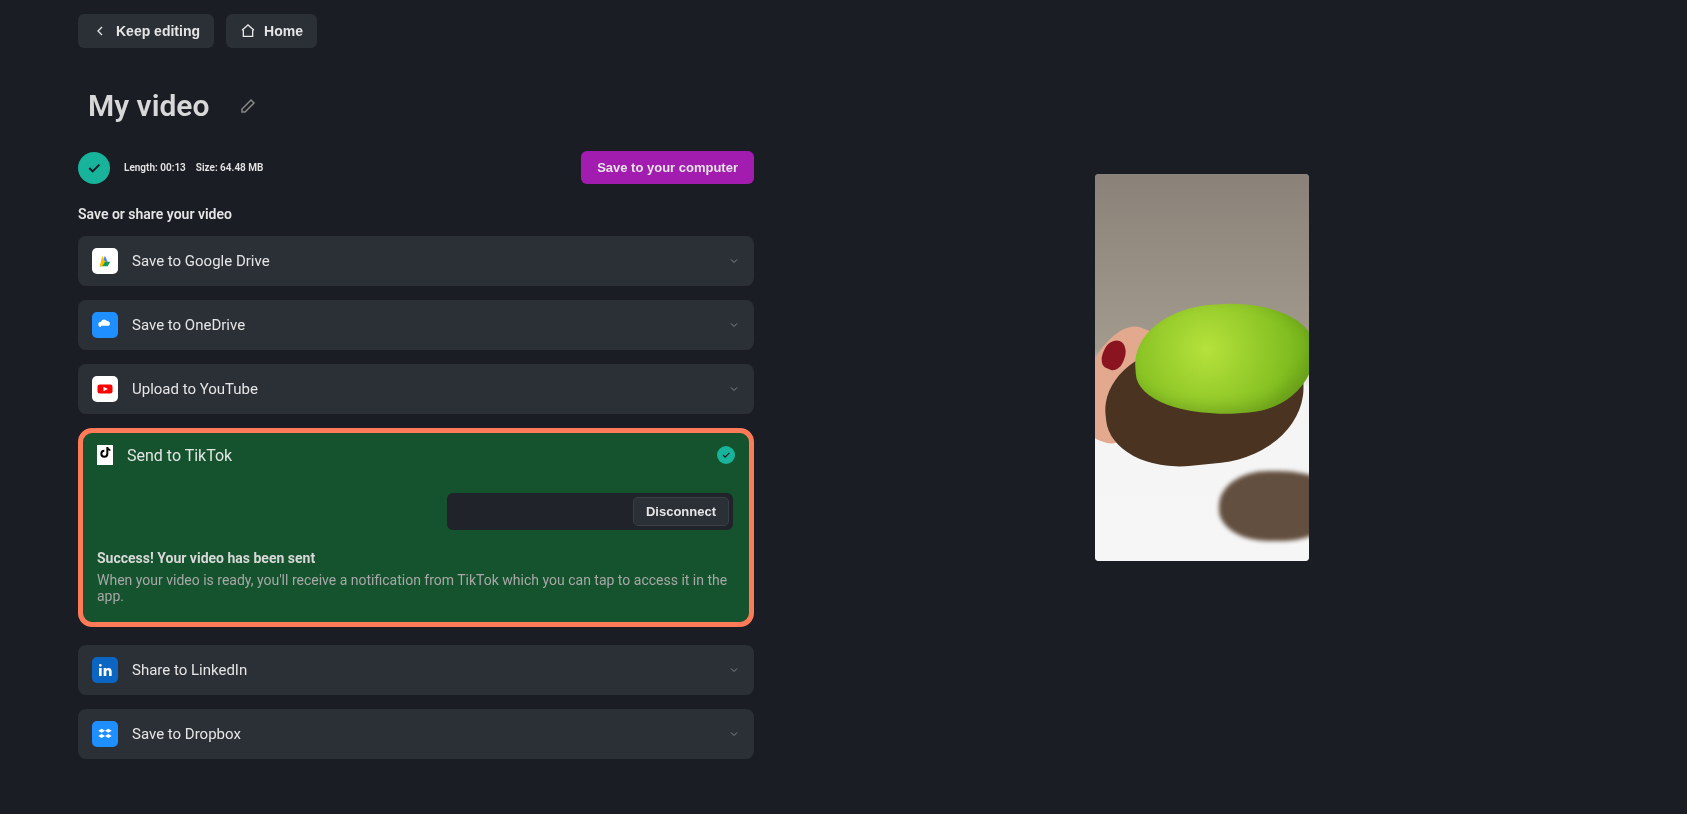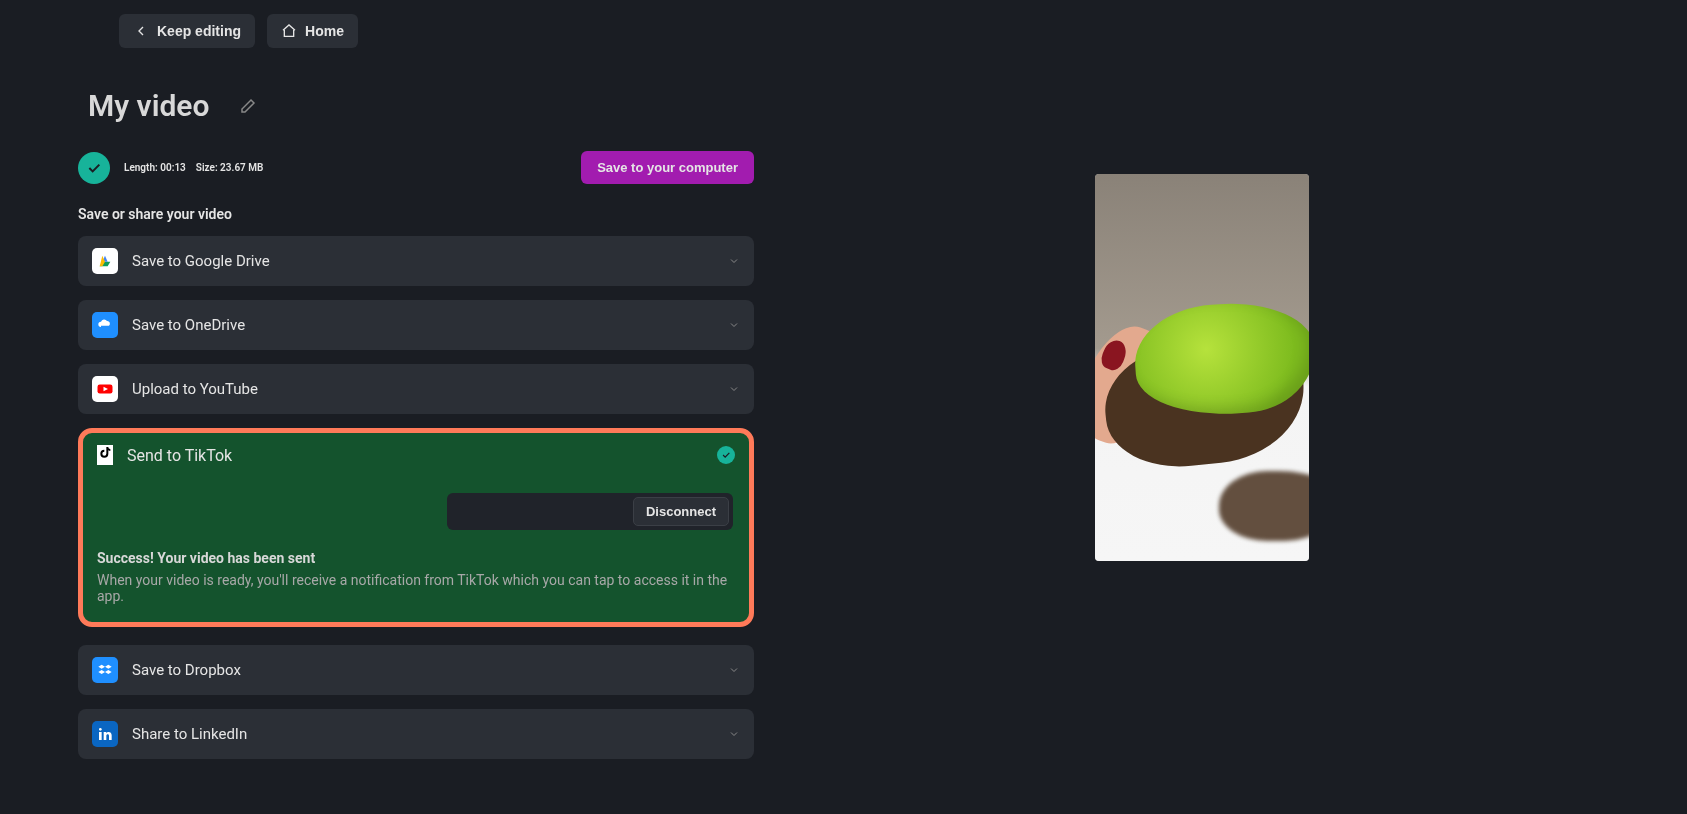--- a/index.html
+++ b/index.html
@@ -10,21 +10,21 @@
     width: 1687px;
     height: 814px;
     overflow: hidden;
   }
   .container {
     padding: 14px 78px;
     display: flex;
     gap: 40px;
   }
   .left { width: 676px; }
-  .topbar { display: flex; gap: 12px; margin-bottom: 40px; margin-left: 41px; }
+  .topbar { display: flex; gap: 12px; margin-bottom: 40px; }
   .tbtn {
     background: #2b2f36;
     border: none;
     border-radius: 6px;
     color: #e5e5e5;
     font-size: 14px;
     font-weight: 600;
     padding: 9px 14px;
     display: flex;
     align-items: center;
@@ -158,21 +158,21 @@
     </div>
 
     <div class="meta-row">
       <div class="check-circle">
         <svg viewBox="0 0 24 24">
             <path d="M5 12l5 5L20 7"></path>
           </svg>
       </div>
       <div class="meta-text">
         <span><span>Length:</span> <span>00:13</span></span>
-        <span><span>Size:</span> <span>23.67 MB</span></span>
+        <span><span>Size:</span> <span>64.48 MB</span></span>
       </div>
       <button class="save-comp">Save to your computer</button>
     </div>
 
     <div class="section-label">Save or share your video</div>
 
     <div class="dest">
       <div class="icon-box ic-gdrive">
         <svg viewBox="0 0 24 24" width="16" height="16">
             <path fill="#0f9d58" d="M4 20l4-7h12l-4 7z"></path>
@@ -228,40 +228,40 @@
       <div class="disc-row">
         <div class="disc-box">
           <button class="disc-btn">Disconnect</button>
         </div>
       </div>
       <div class="succ-title">Success! Your video has been sent</div>
       <div class="succ-body">When your video is ready, you'll receive a notification from TikTok which you can tap to access it in the app.</div>
     </div>
 
     <div class="dest">
-      <div class="icon-box ic-dropbox">
-        <svg viewBox="0 0 24 24" width="16" height="16">
-            <path d="M7 4l5 3-5 3-5-3 5-3zm10 0l5 3-5 3-5-3 5-3zM7 12l5 3-5 3-5-3 5-3zm10 0l5 3-5 3-5-3 5-3z"></path>
-          </svg>
-      </div>
-      <div class="label">Save to Dropbox</div>
-      <svg class="chev" viewBox="0 0 24 24">
-          <path d="M6 9l6 6 6-6"></path>
-        </svg>
-    </div>
-
-    <div class="dest">
       <div class="icon-box ic-linkedin">
         <svg viewBox="0 0 24 24" width="16" height="16">
             <rect x="3" y="9" width="4" height="12"></rect>
             <circle cx="5" cy="5" r="2"></circle>
             <path d="M10 9h4v2c.7-1.3 2-2 3.5-2 2.5 0 4.5 1.7 4.5 5v7h-4v-6c0-1.5-.7-2.5-2-2.5S14 13.5 14 15v6h-4V9z"></path>
           </svg>
       </div>
       <div class="label">Share to LinkedIn</div>
+      <svg class="chev" viewBox="0 0 24 24">
+          <path d="M6 9l6 6 6-6"></path>
+        </svg>
+    </div>
+
+    <div class="dest">
+      <div class="icon-box ic-dropbox">
+        <svg viewBox="0 0 24 24" width="16" height="16">
+            <path d="M7 4l5 3-5 3-5-3 5-3zm10 0l5 3-5 3-5-3 5-3zM7 12l5 3-5 3-5-3 5-3zm10 0l5 3-5 3-5-3 5-3z"></path>
+          </svg>
+      </div>
+      <div class="label">Save to Dropbox</div>
       <svg class="chev" viewBox="0 0 24 24">
           <path d="M6 9l6 6 6-6"></path>
         </svg>
     </div>
 
   </div>
 
   <div class="right">
     <div class="preview">
       <div class="prev-bg"></div>

